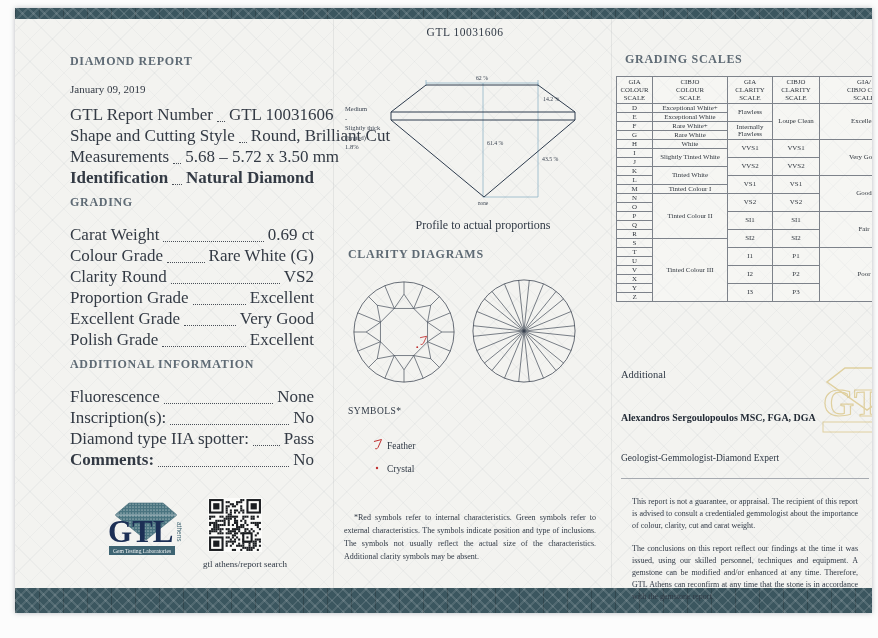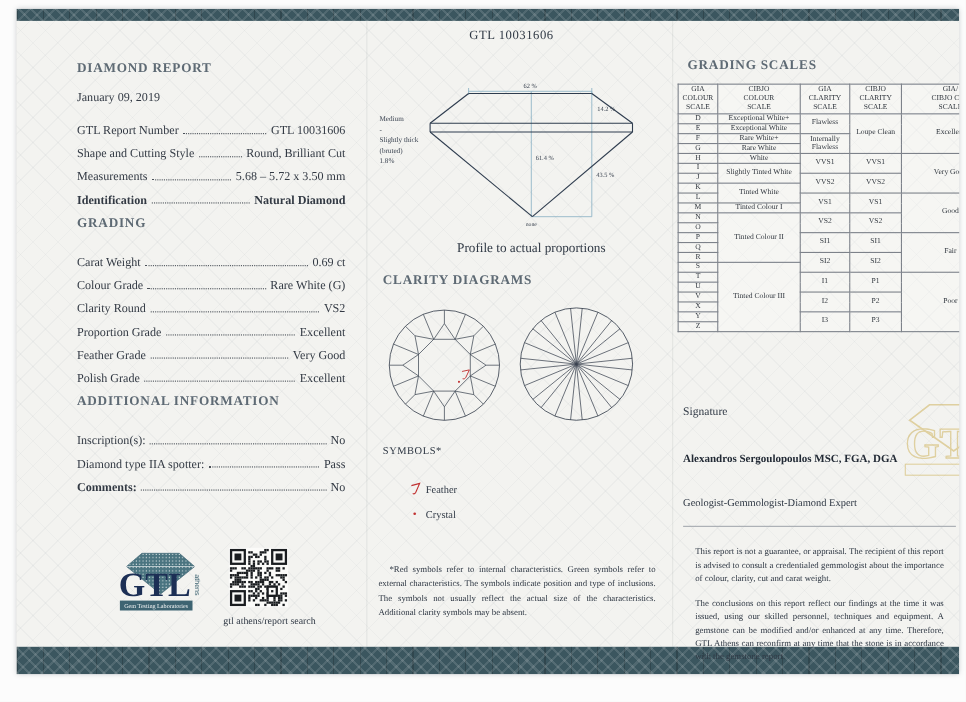--- a/index.html
+++ b/index.html
@@ -28,21 +28,21 @@
   }
   .band-top{top:0;height:11px;}
   .band-bottom{bottom:0;height:25px;}
   .fold{position:absolute;top:11px;bottom:25px;width:1px;background:rgba(90,100,110,0.10);}
   .doc-code{position:absolute;left:300px;top:18px;width:300px;text-align:center;font-size:11.5px;letter-spacing:0.5px;color:#2f3844;}
   .sec-title{font-weight:bold;font-size:12px;color:#5e6a74;letter-spacing:0.7px;}
   
   .col-left{position:absolute;left:55px;top:46px;width:244px;}
   .col-left .sec-title{margin-bottom:14px;}
   .date-row{font-size:11px;height:21px;}
-  .frow{display:flex;align-items:flex-end;height:21px;font-size:11px;}
+  .frow{display:flex;align-items:flex-end;height:21px;font-size:17px;}
   .frow .flabel{white-space:nowrap;}
   .frow .leader{flex:1;border-bottom:1.3px dotted #4a5058;margin:0 4px 3px 4px;min-width:8px;}
   .frow .fvalue{white-space:nowrap;}
   .frow.bold,.bold{font-weight:bold;}
   .sub-title{margin:7px 0 7px 0;}
   
   .mid-title{position:absolute;left:334px;top:47px;}
   .girdle-labels{position:absolute;left:330px;top:96px;font-size:6.5px;line-height:9.5px;color:#3a4350;}
   .profile-svg{position:absolute;left:368px;top:64px;}
   .profile-caption{position:absolute;left:368px;top:210px;width:200px;text-align:center;font-size:12px;color:#2f3844;}
@@ -127,32 +127,37 @@
           <span class="flabel">Clarity Round</span>
           <span class="leader"></span>
           <span class="fvalue">VS2</span>
         </div>
         <div class="frow">
           <span class="flabel">Proportion Grade</span>
           <span class="leader"></span>
           <span class="fvalue">Excellent</span>
         </div>
         <div class="frow">
-          <span class="flabel">Feather Grade</span>
+          <span class="flabel">Excellent Grade</span>
           <span class="leader"></span>
           <span class="fvalue">Very Good</span>
         </div>
         <div class="frow">
           <span class="flabel">Polish Grade</span>
           <span class="leader"></span>
           <span class="fvalue">Excellent</span>
         </div>
       </div>
     <div class="sec-title sub-title">ADDITIONAL INFORMATION</div>
     <div>
+        <div class="frow">
+          <span class="flabel">Fluorescence</span>
+          <span class="leader"></span>
+          <span class="fvalue">None</span>
+        </div>
         <div class="frow">
           <span class="flabel">Inscription(s):</span>
           <span class="leader"></span>
           <span class="fvalue">No</span>
         </div>
         <div class="frow">
           <span class="flabel">Diamond type IIA spotter:</span>
           <span class="leader"></span>
           <span class="fvalue">Pass</span>
         </div>
@@ -370,21 +375,21 @@
           <td class="letter">Y</td>
           <td rowspan="2">I3</td>
           <td rowspan="2">P3</td>
         </tr>
         <tr>
           <td class="letter">Z</td>
         </tr>
       </tbody>
   </table>
 
-  <div class="sig-label">Signature</div>
+  <div class="sig-label">Additional</div>
 
   <svg class="gold-mark" width="110" height="80" viewBox="0 0 110 80">
     <polygon points="30,4 74,4 92,18 52,46 12,18" fill="none" stroke="#c8a63e" stroke-width="1.5"></polygon>
     <text x="8" y="52" font-family="Liberation Serif, serif" font-weight="bold" font-size="40" fill="none" stroke="#c8a63e" stroke-width="1.2">GTL</text>
     <rect x="8" y="58" width="86" height="10" fill="none" stroke="#c8a63e" stroke-width="1"></rect>
   </svg>
 
   <div class="sig-name">Alexandros Sergoulopoulos MSC, FGA, DGA</div>
   <div class="sig-title">Geologist-Gemmologist-Diamond Expert</div>
 

